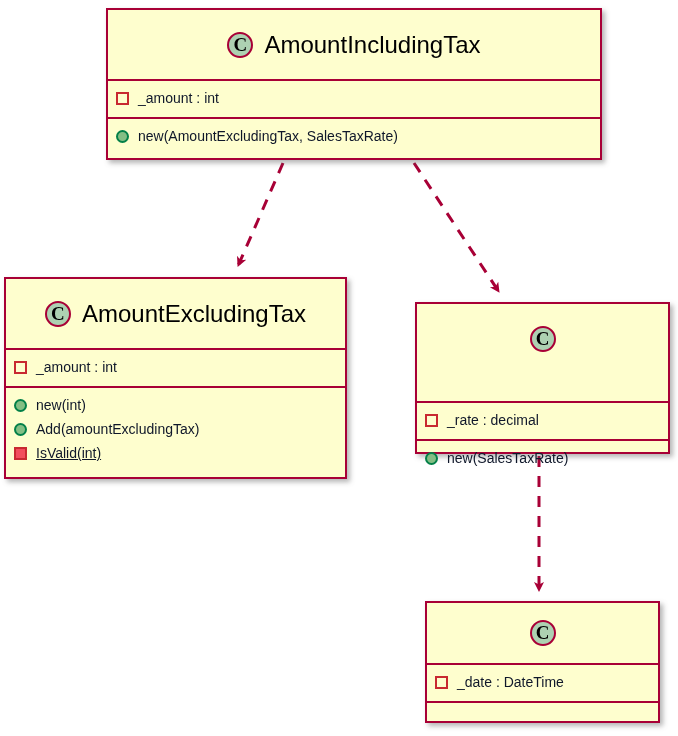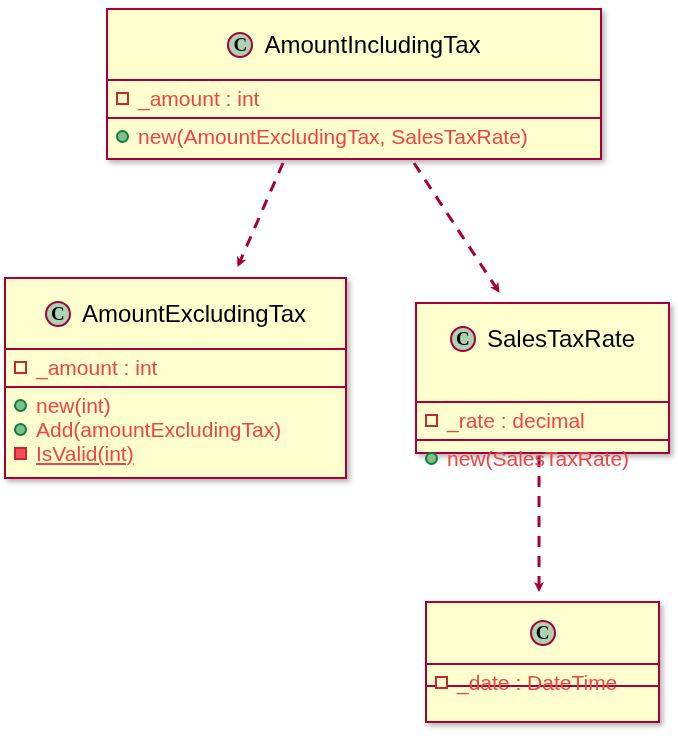--- a/index.html
+++ b/index.html
@@ -76,22 +76,22 @@
   }
   .member {
     display: flex;
     align-items: center;
     gap: 9px;
     padding: 0 8px;
     height: 24px;
     white-space: nowrap;
   }
   .member-label {
-    font-size: 21px;
-    color: #ef4444;
+    font-size: 14px;
+    color: #0f172a;
     line-height: 1;
   }
   .member-label.static {
     text-decoration: underline;
   }
 
   
   .vis {
     flex: 0 0 auto;
     box-sizing: border-box;
@@ -208,21 +208,20 @@
       </div>
     </div>
   </div>
 
   <div class="uml-class" style="left:415px; top:302px; width:255px; height:152px;">
     <div class="compartment" style="height:69px;">
       <div class="title-row">
         <span class="c-icon">
           <span>C</span>
         </span>
-        <span class="class-title">SalesTaxRate</span>
       </div>
     </div>
     <div class="compartment members" style="height:38px;margin-top:28px;">
       <div class="member">
         <span class="vis vis-private-field"></span>
         <span class="member-label">_rate : decimal</span>
       </div>
     </div>
     <div class="compartment members">
       <div class="member">
@@ -233,21 +232,21 @@
   </div>
 
   <div class="uml-class" style="left:425px; top:601px; width:235px; height:122px;">
     <div class="compartment" style="height:60px;">
       <div class="title-row">
         <span class="c-icon">
           <span>C</span>
         </span>
       </div>
     </div>
-    <div class="compartment members" style="height:22px;">
+    <div class="compartment members" style="height:38px;">
       <div class="member">
         <span class="vis vis-private-field"></span>
         <span class="member-label">_date : DateTime</span>
       </div>
     </div>
     <div class="compartment empty-compartment"></div>
   </div>
 
 </div>
 

